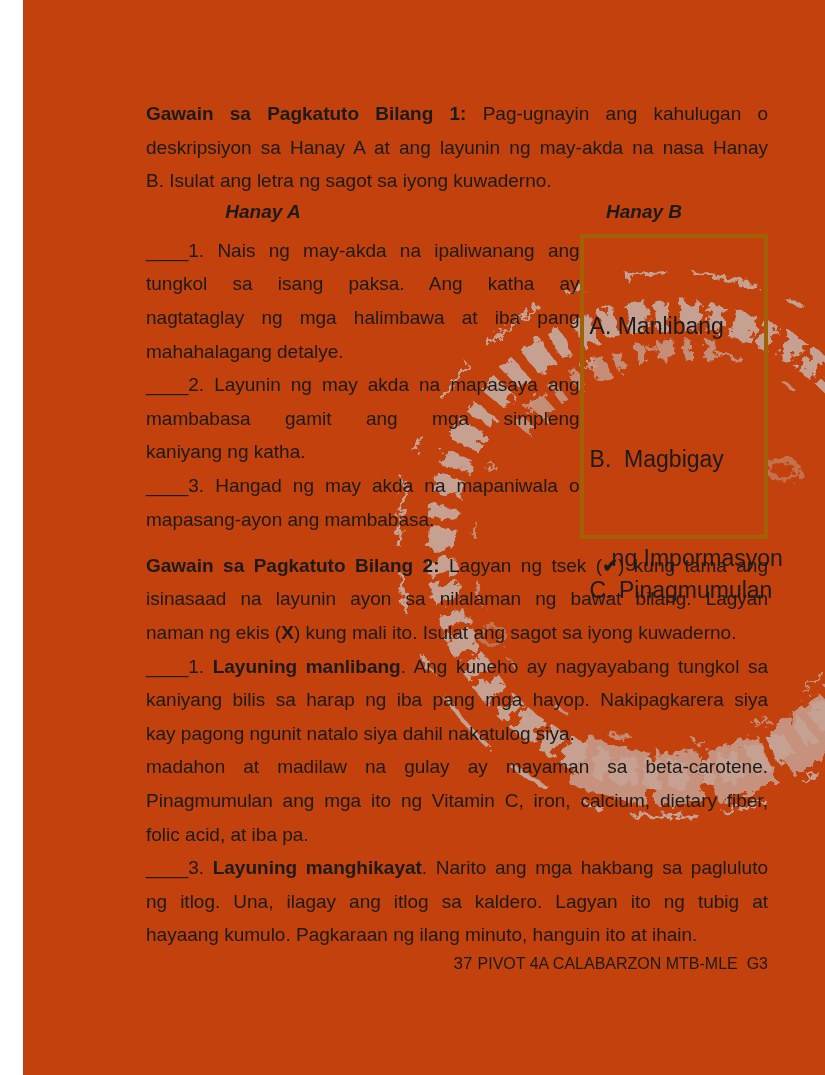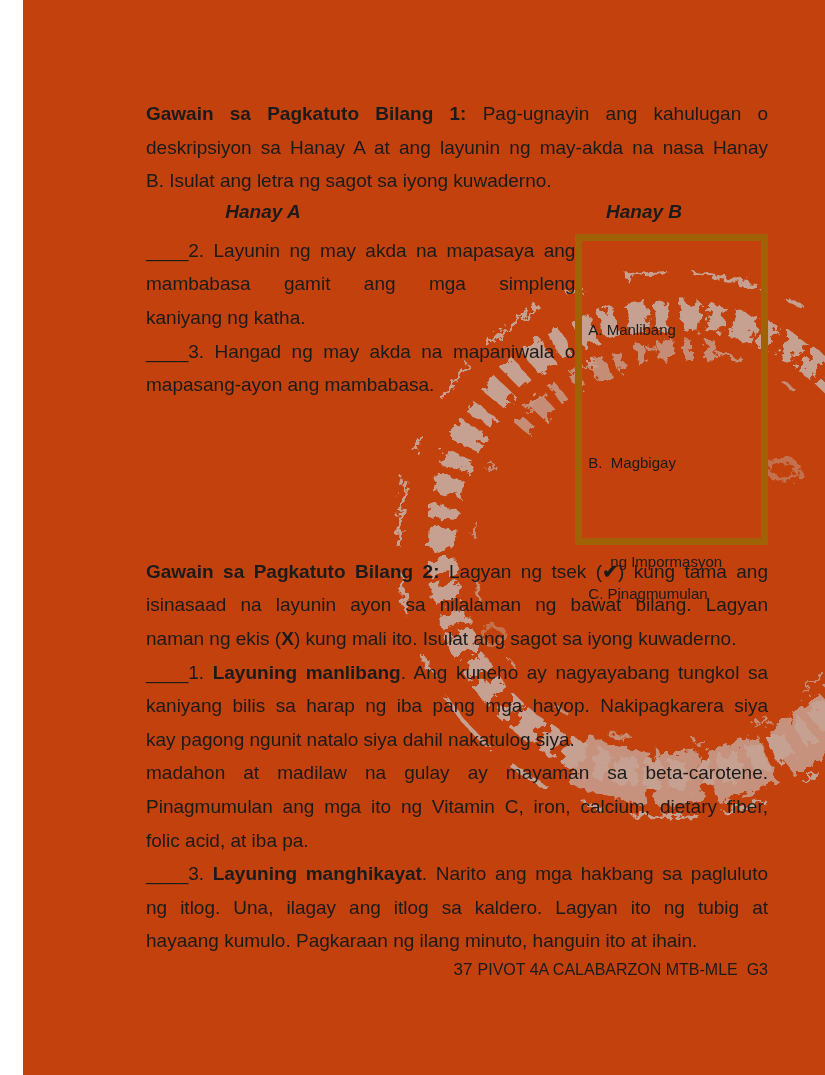--- a/index.html
+++ b/index.html
@@ -26,22 +26,22 @@
     position:relative;height:36px;
     font-size:19px;font-weight:bold;font-style:italic;
   }
   .col-a-h{position:absolute;left:117px;top:3px;transform:translateX(-50%);white-space:nowrap;}
   .col-b-h{position:absolute;left:498px;top:3px;transform:translateX(-50%);white-space:nowrap;}
   .match-row{display:flex;align-items:flex-start;}
   .match-left{width:435px;}
   .match-box{
     position:relative;
     width:181px;height:297px;
-    border:7px solid #a16207;
-    font-size:15px;
+    border:4px solid #a16207;
+    font-size:23px;
   }
   .opt{position:absolute;left:6px;white-space:pre;line-height:33px;}
   .opt-a{top:6px;}
   .opt-b{top:139px;}
   .opt-b .opt-line2{margin-left:22px;}
   .opt-c{top:270px;}
   .g2{margin-top:10px;}
   .footer{
     position:relative;height:24px;margin-top:2px;font-size:17px;
   }
@@ -83,20 +83,26 @@
       </div>
 
     <div class="col-headers">
       <span class="col-a-h">Hanay A</span>
       <span class="col-b-h">Hanay B</span>
     </div>
 
     <div class="match-row">
       <div class="match-left">
         <div class="para">
+            <div class="jline"><span>____1. Nais ng may-akda na ipaliwanang ang</span></div>
+            <div class="jline"><span>tungkol sa isang paksa. Ang katha ay</span></div>
+            <div class="jline"><span>nagtataglay ng mga halimbawa at iba pang</span></div>
+            <div class="jline jlast"><span>mahahalagang detalye.</span></div>
+          </div>
+        <div class="para">
             <div class="jline"><span>____2. Layunin ng may akda na mapasaya ang</span></div>
             <div class="jline"><span>mambabasa gamit ang mga simpleng</span></div>
             <div class="jline jlast"><span>kaniyang ng katha.</span></div>
           </div>
         <div class="para">
             <div class="jline"><span>____3. Hangad ng may akda na mapaniwala o</span></div>
             <div class="jline jlast"><span>mapasang-ayon ang mambabasa.</span></div>
           </div>
       </div>
       <div class="match-box">

